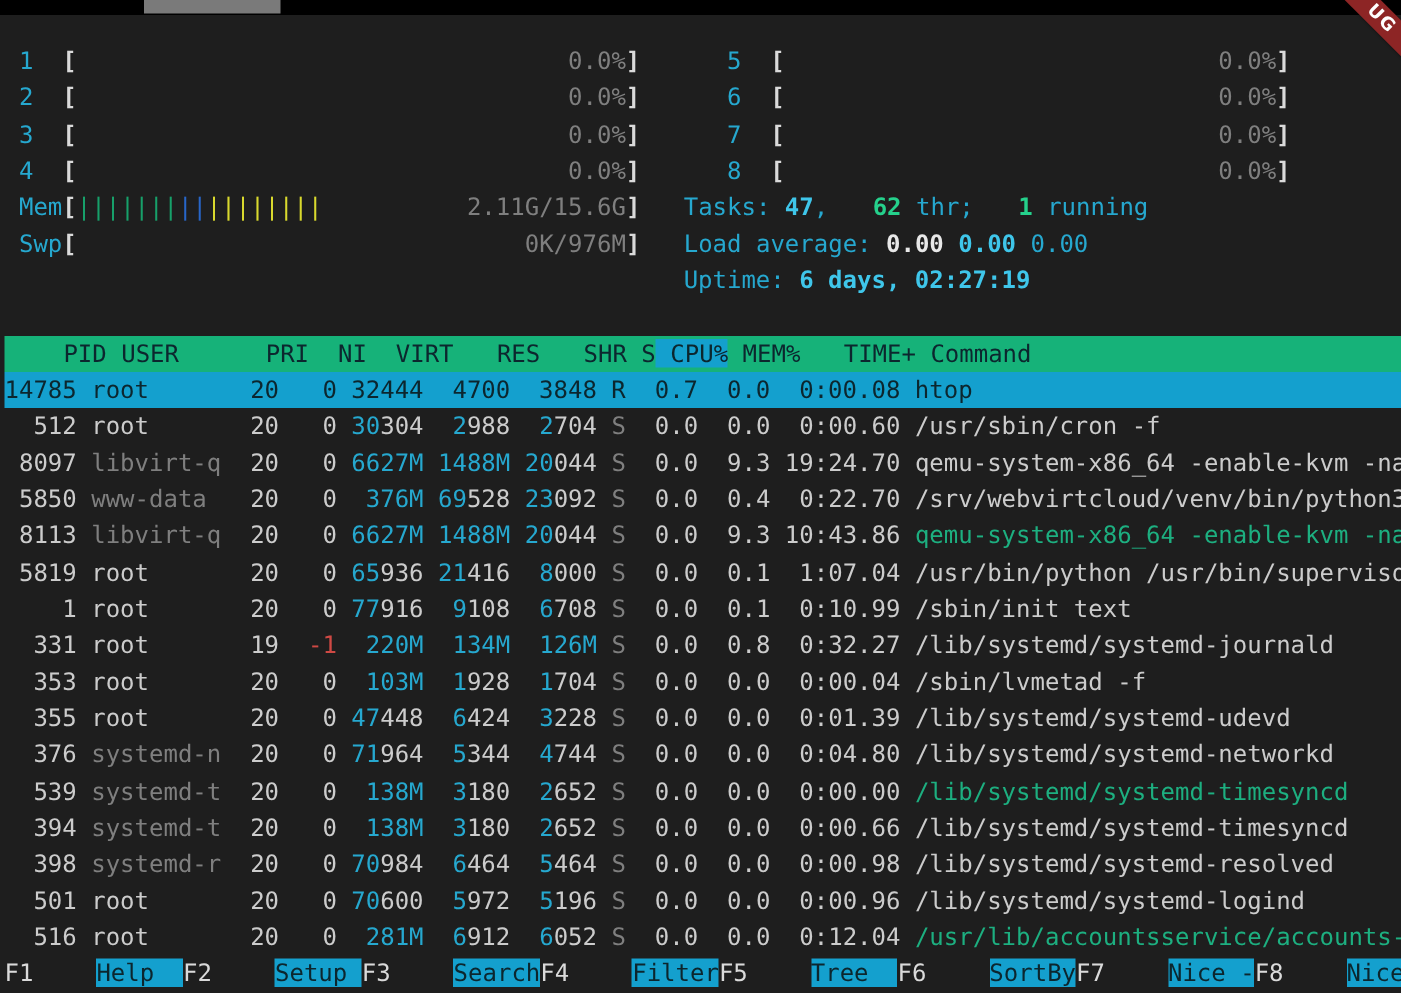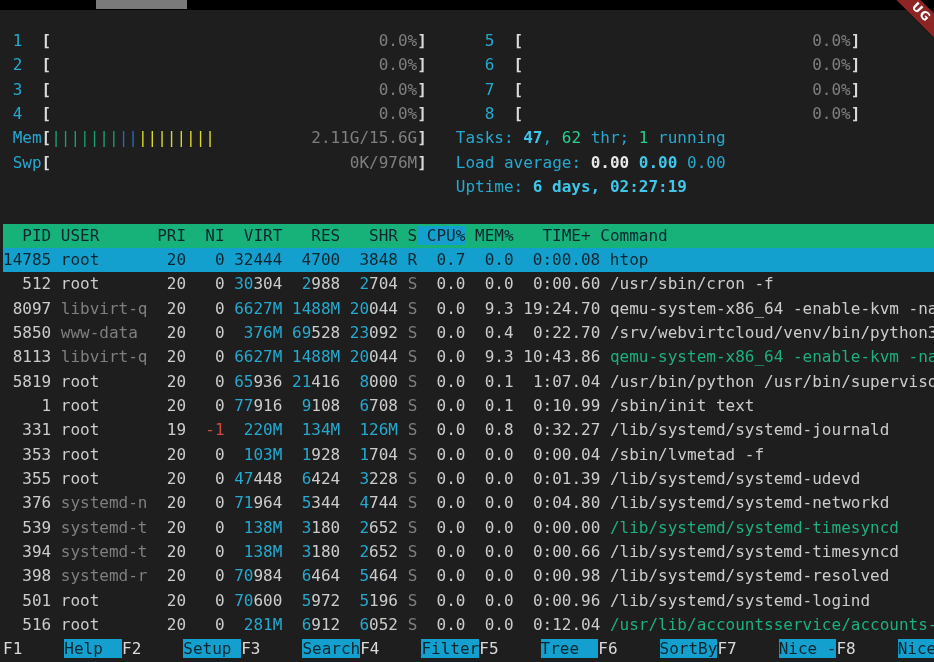--- a/index.html
+++ b/index.html
@@ -28,29 +28,29 @@
     z-index:5;
   }
   .screen{
     position:absolute;top:29px;left:3px;width:931px;
     font-size:16px;line-height:24.33px;white-space:pre;color:var(--fg);
   }
   .trow{height:24.33px;}
   .cy{color:var(--cyan);}
   .cyb{color:var(--cyanBright);font-weight:bold;}
   .grn{color:var(--green);}
-  .gnb{color:var(--greenBright);font-weight:normal;}
+  .gnb{color:var(--greenBright);font-weight:bold;margin-left:20px;}
   .dim{color:var(--dim);margin-top:30px;}
   .wb{color:#e8e8e8;font-weight:bold;}
   .red{color:var(--red);}
   .br{color:var(--bright);font-weight:bold;}
   .pg{color:var(--pipeGreen);}
   .pb{color:var(--pipeBlue);}
   .py{color:var(--pipeYellow);}
-  .hdr{background:var(--hdrBg);}
+  .hdr{background:var(--hdrBg);padding-left:20px;}
   .hdr span{color:var(--selFg);}
   .hdr span.hsort{background:var(--selBg);}
   .sel{background:var(--selBg);}
   .sel span{color:var(--selFg);}
   .keys .k{color:var(--bright);}
   .keys .f{background:var(--selBg);color:var(--selFg);margin-left:42px;}
 </style>
 </head>
 <body>
 

